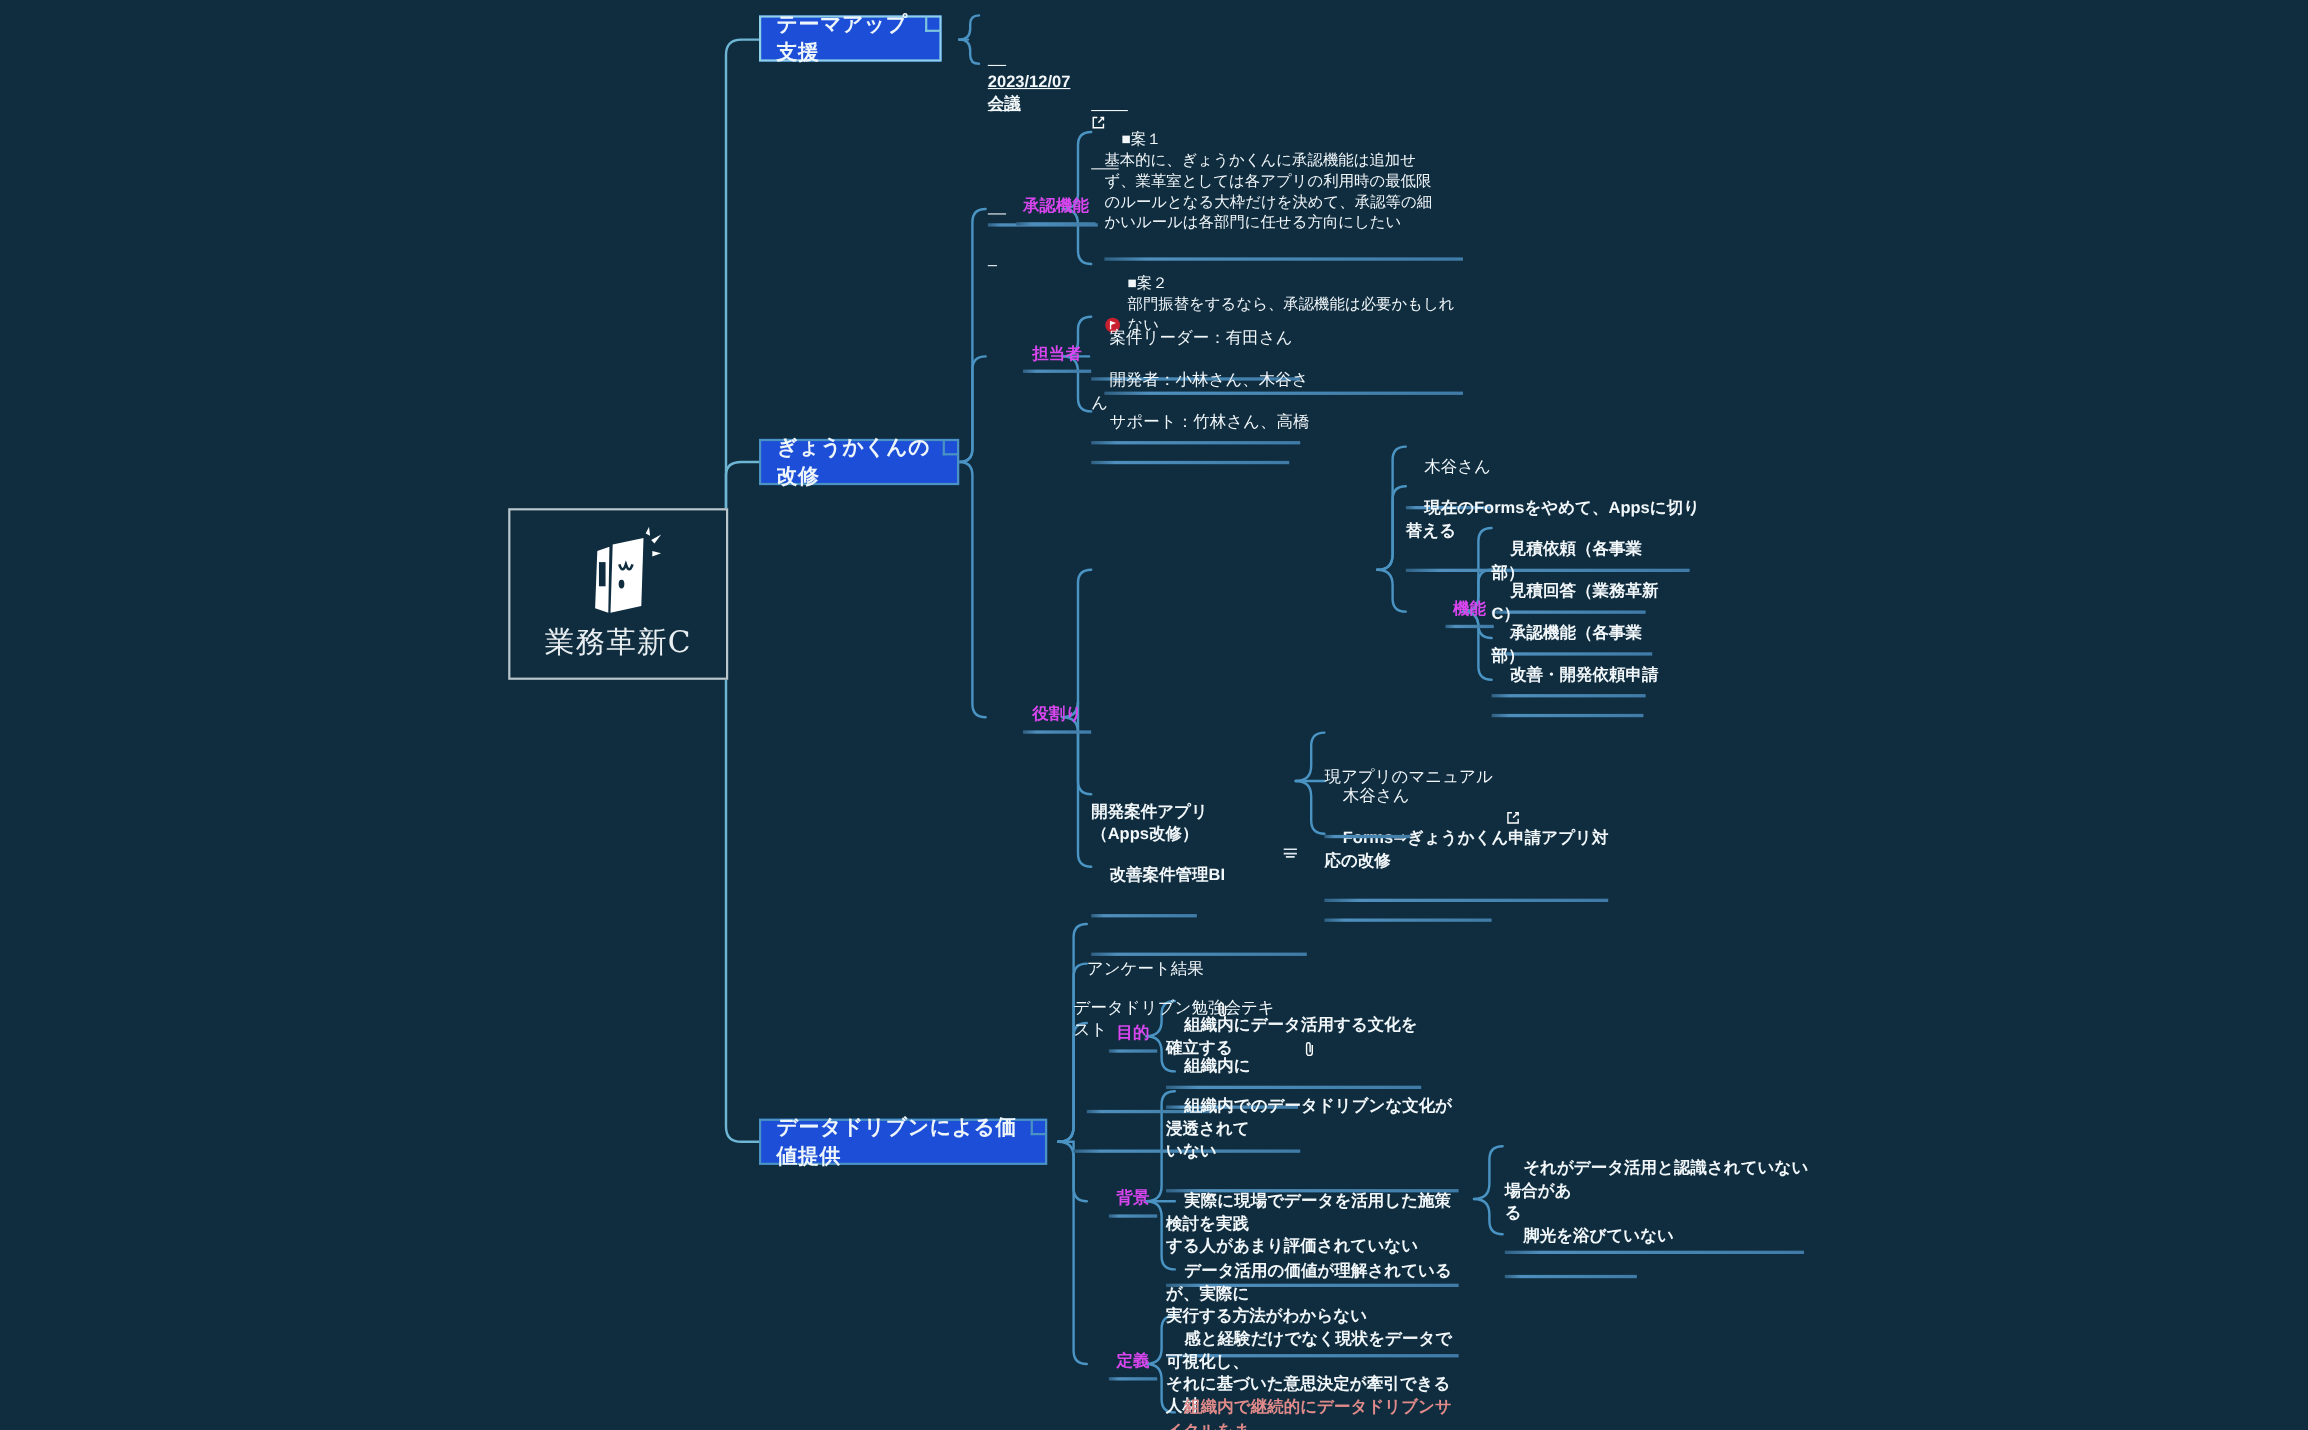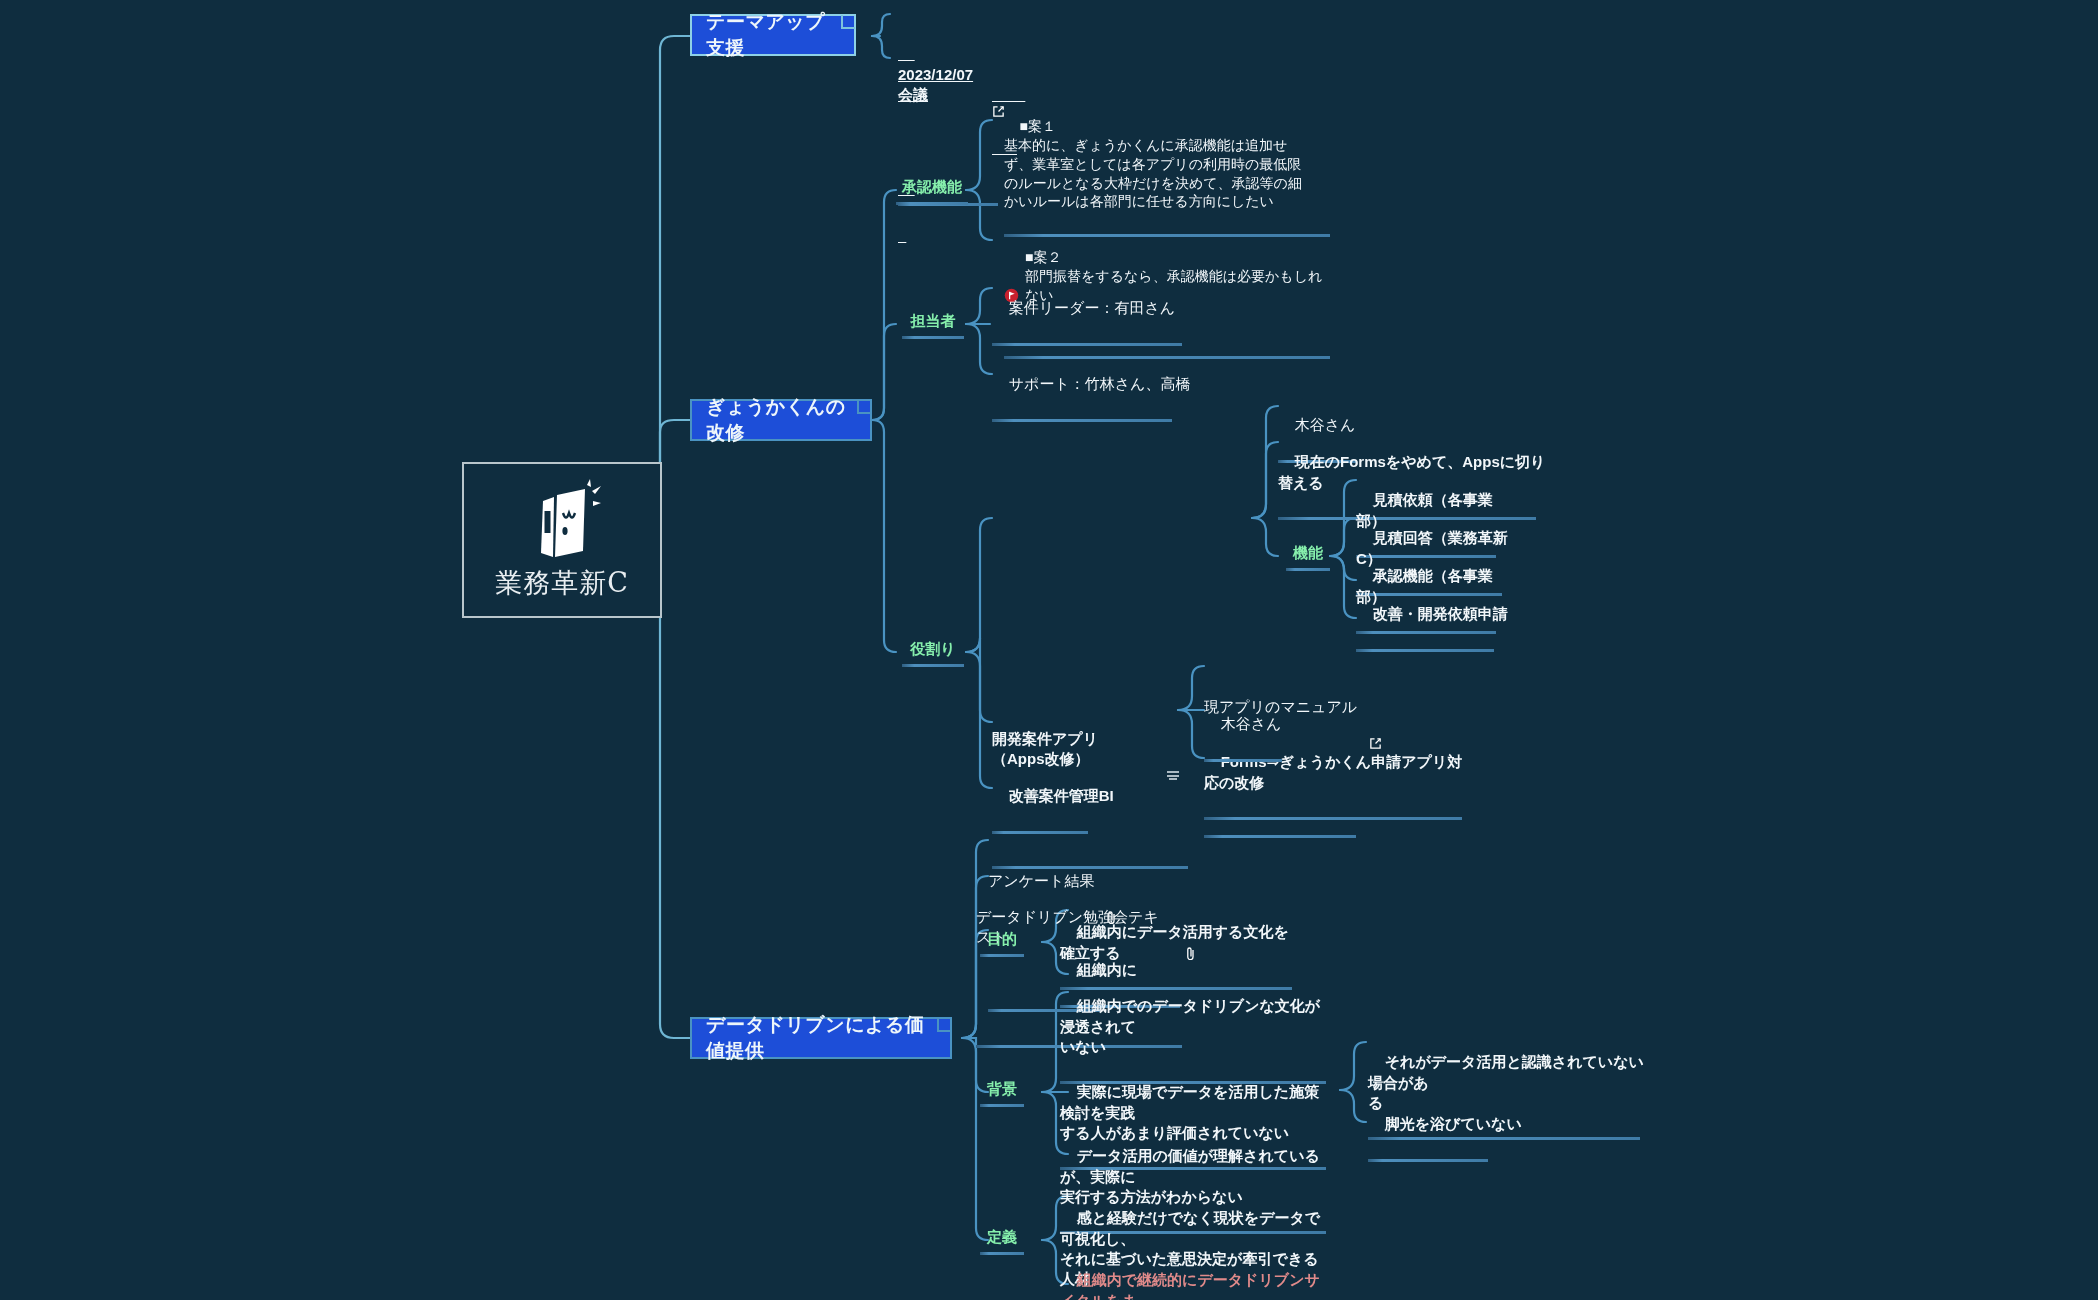--- a/index.html
+++ b/index.html
@@ -82,25 +82,26 @@
     background: linear-gradient(to right, #2f5f82 0%, #4e8fbd 12%, #3f7ba6 100%);
   }
   .topic.bold { font-weight: bold; }
   .topic.small { font-size: 14px; }
   .topic.alert { color: #e08a8a; }
   .topic .rowline { display: flex; align-items: flex-start; gap: 6px; }
 
   
   .keynode {
     position: absolute;
-    color: #86efac;
+    color: #d946ef;
     font-size: 15px;
     font-weight: bold;
     text-align: center;
     padding-bottom: 3px;
+    margin-left: 28px;
   }
   .keynode .ul {
     display: block;
     height: 3px;
     margin-top: 5px;
     background: linear-gradient(to right, #2f5f82 0%, #4e8fbd 20%, #3f7ba6 100%);
   }
 
   
   .ico {
@@ -262,20 +263,24 @@
 
   <div class="keynode" style="left:902px; top:312px; width:62px;">
     <span>担当者</span>
     <span class="ul"></span>
   </div>
 
   <div class="topic" style="left:992px; top:278px; width:200px;">
     <span>案件リーダー：有田さん</span>
     <span class="ul" style="width:190px;"></span>
   </div>
+  <div class="topic" style="left:992px; top:316px; width:200px;">
+    <span>開発者：小林さん、木谷さん</span>
+    <span class="ul" style="width:190px;"></span>
+  </div>
   <div class="topic" style="left:992px; top:354px; width:200px;">
     <span>サポート：竹林さん、高橋</span>
     <span class="ul" style="width:180px;"></span>
   </div>
 
   <div class="keynode" style="left:902px; top:640px; width:62px;">
     <span>役割り</span>
     <span class="ul"></span>
   </div>
 

